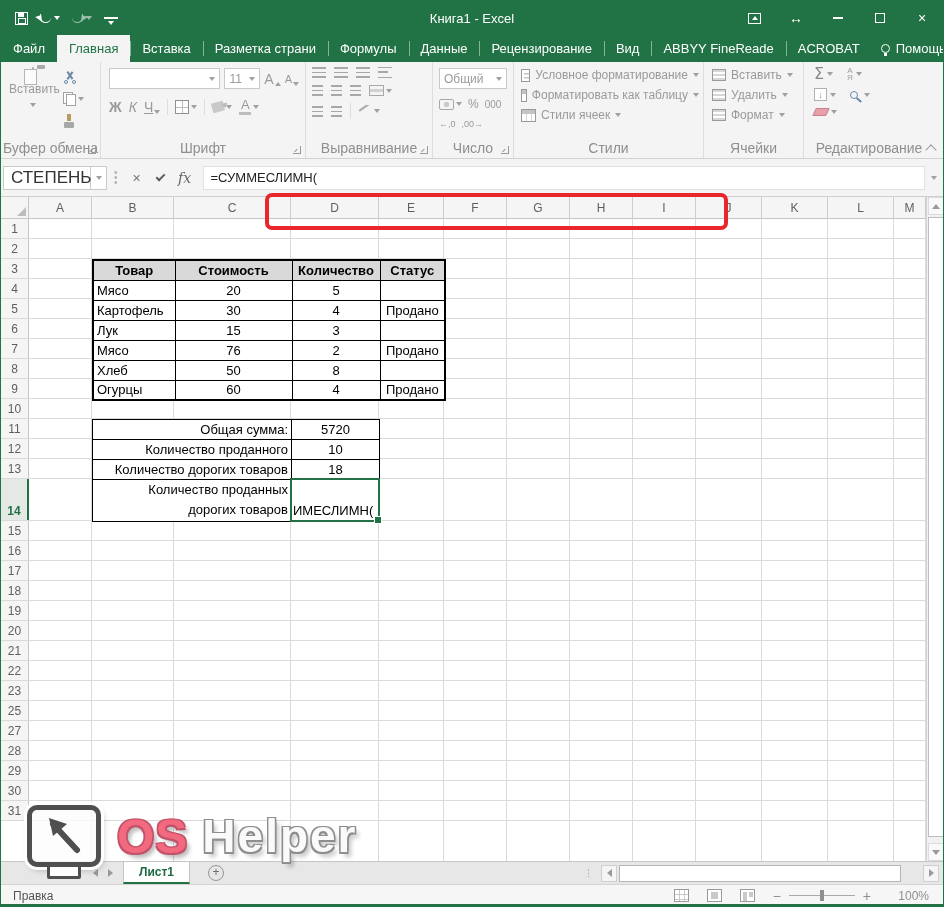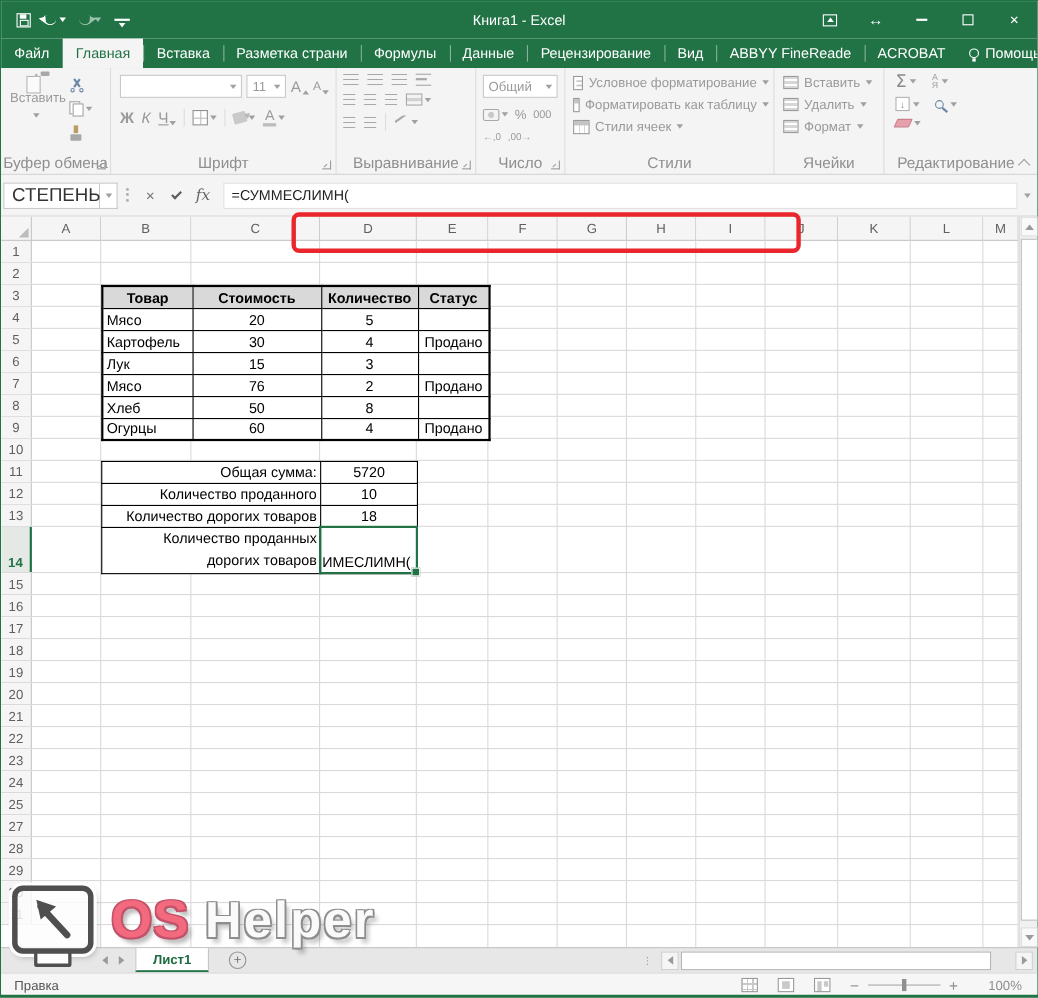--- a/index.html
+++ b/index.html
@@ -204,21 +204,21 @@
   .v-ic.layout{background:linear-gradient(#c9c9c9,#c9c9c9) center/7px 7px no-repeat,#fff;}
   .v-ic.pbrk{background:linear-gradient(#c9c9c9,#c9c9c9) 2px 2px/4px 9px no-repeat,linear-gradient(#c9c9c9,#c9c9c9) 8px 2px/4px 5px no-repeat,#fff;}
   .zoomer{display:flex;align-items:center;gap:8px;}
   .ztrack{width:66px;height:1.5px;background:#a9a9a9;position:relative;}
   .ztrack::before{content:"";position:absolute;left:50%;top:-3px;width:1.5px;height:7px;background:#a9a9a9;}
   .zhandle{position:absolute;left:50%;top:-5px;width:4px;height:11px;background:#8f8f8f;transform:translateX(-50%);}
   .zpm{font-size:14px;color:#8f8f8f;line-height:10px;}
   .zpct{width:40px;text-align:right;color:#8f8f8f;}
 
   
-  .wm{position:absolute;left:10px;top:804px;z-index:20;display:flex;align-items:center;pointer-events:none;}
+  .wm{position:absolute;left:26px;top:804px;z-index:20;display:flex;align-items:center;pointer-events:none;}
   .mon{width:74px;height:62px;border:5px solid #4f4f4f;border-radius:10px;background:rgba(252,252,252,.82);box-shadow:0 0 0 3px rgba(255,255,255,.95),2px 3px 6px rgba(0,0,0,.25);position:relative;}
   .mon svg{position:absolute;left:7px;top:6px;}
   .mon::after{content:"";position:absolute;left:50%;bottom:-17px;transform:translateX(-50%);width:28px;height:9px;background:#fdfdfd;border:3px solid #4f4f4f;border-radius:2px;}
   .wm .os{font-size:48px;font-weight:800;color:#f3697e;margin-left:16px;letter-spacing:1px;
       text-shadow:-1.5px -1.5px 0 #c2536b,1.5px -1.5px 0 #c2536b,-1.5px 1.5px 0 #c2536b,1.5px 1.5px 0 #c2536b,4px 5px 4px rgba(0,0,0,.28);}
   .wm .helper{font-size:46px;font-weight:800;color:#fafafa;margin-left:14px;letter-spacing:2px;
       text-shadow:-1.5px -1.5px 0 #8e8e8e,1.5px -1.5px 0 #8e8e8e,-1.5px 1.5px 0 #8e8e8e,1.5px 1.5px 0 #8e8e8e,4px 5px 4px rgba(0,0,0,.22);}
 </style>
 </head>
 <body>
@@ -606,24 +606,20 @@
         </div>
         <div class="grow" style="height: 20px;">
           <div class="rh">22</div>
           <div class="gcells"></div>
         </div>
         <div class="grow" style="height: 20px;">
           <div class="rh">23</div>
           <div class="gcells"></div>
         </div>
         <div class="grow" style="height: 20px;">
-          <div class="rh">24</div>
-          <div class="gcells"></div>
-        </div>
-        <div class="grow" style="height: 20px;">
           <div class="rh">25</div>
           <div class="gcells"></div>
         </div>
         <div class="grow" style="height: 20px;">
           <div class="rh">27</div>
           <div class="gcells"></div>
         </div>
         <div class="grow" style="height: 20px;">
           <div class="rh">28</div>
           <div class="gcells"></div>

